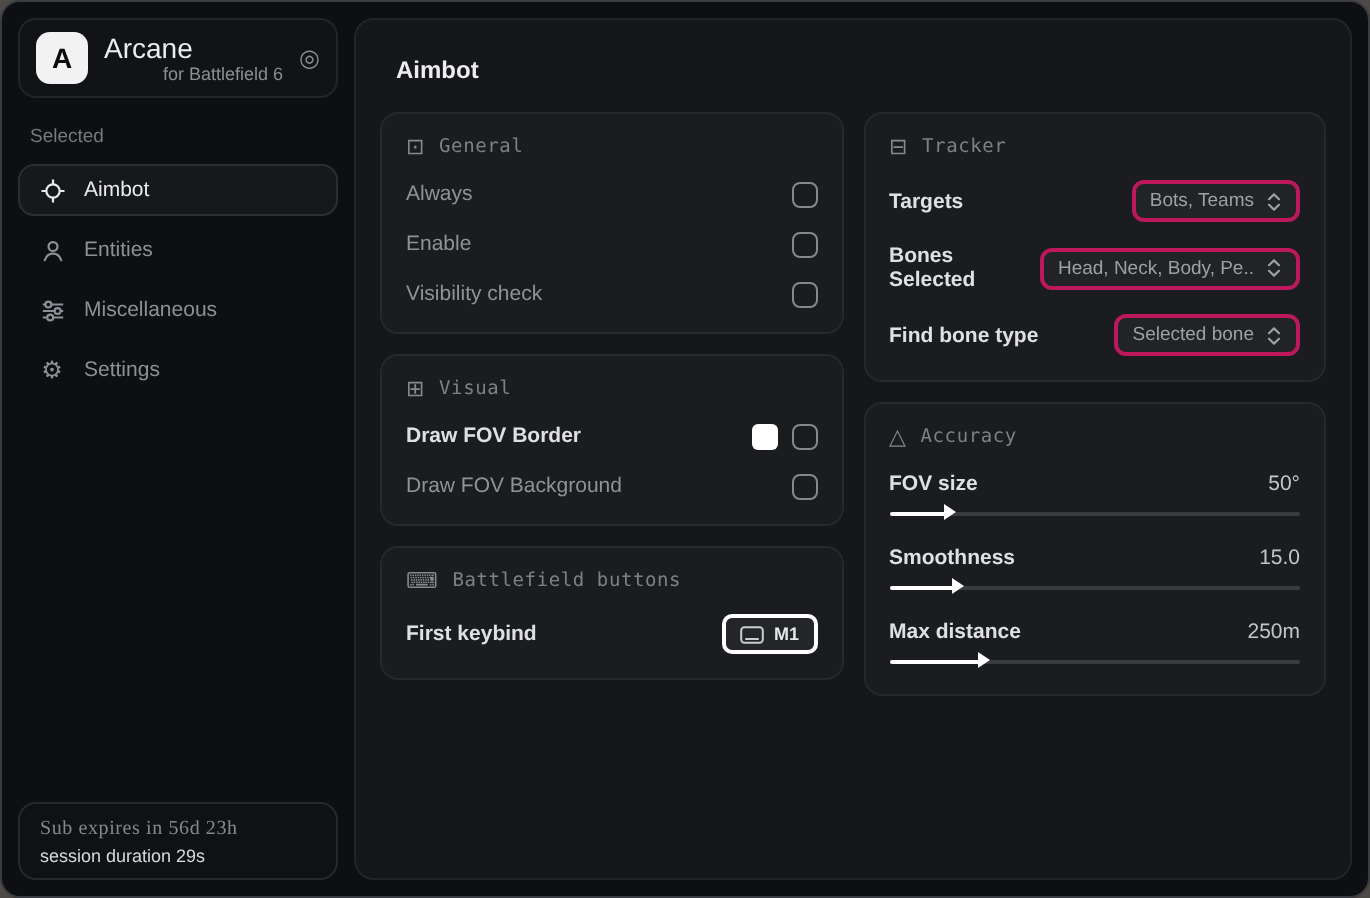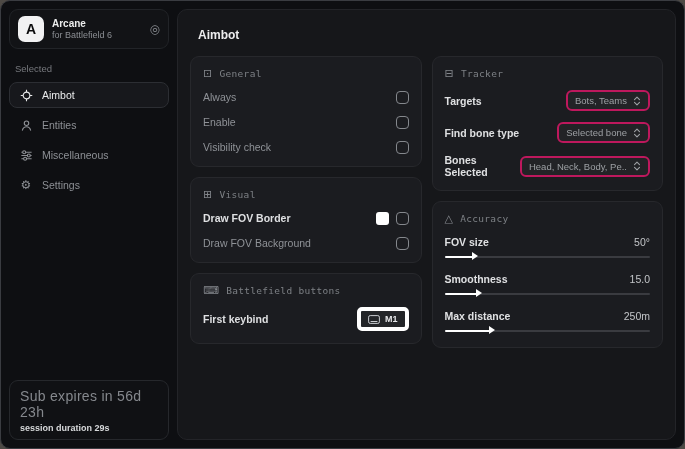--- a/index.html
+++ b/index.html
@@ -32,22 +32,22 @@
     height: 40px;
   }
   .logo {
     width: 26px; height: 26px; border-radius: 7px;
     background: #f2f2f3; color: #0b0b0c;
     font-weight: bold; font-size: 14px;
     display: flex; align-items: center; justify-content: center;
     flex: 0 0 auto;
   }
   .app-titles { flex: 1; line-height: 1.15; }
-  .app-name { color: #eceded; font-size: 10px; font-weight: bold; }
-  .app-sub  { color: #8b8e93; font-size: 9px; }
+  .app-name { color: #eceded; font-size: 14px; font-weight: normal; }
+  .app-sub  { color: #8b8e93; font-size: 9px; text-align: right; }
   .target-glyph { color: #8b8e93; font-size: 12px; font-family: "DejaVu Sans", sans-serif; }
 
   .category-label {
     color: #77797e; font-size: 9.5px;
     margin: 14px 0 8px 6px;
   }
   .nav { display: flex; flex-direction: column; gap: 4px; }
   .nav-item {
     display: flex; align-items: center; gap: 9px;
     height: 26px; padding: 0 9px;
@@ -64,25 +64,25 @@
   .gear-glyph { font-family: "DejaVu Sans", sans-serif; font-size: 12px; line-height: 1; }
 
   .footer-card {
     position: absolute; left: 8px; right: 8px; bottom: 8px;
     border: 1px solid #26282c;
     border-radius: 9px;
     background: #101114;
     padding: 7px 10px 6px 10px;
   }
   .footer-expiry {
-    font-family: Liberation Sans, sans-serif;
-    color: #85888d; font-size: 14px; letter-spacing: 0.3px;
+    font-family: Liberation Serif, serif;
+    color: #85888d; font-size: 10px; letter-spacing: 0.3px;
   }
   .footer-session {
-    color: #d7d9db; font-size: 9px; font-weight: bold; margin-top: 3px;
+    color: #d7d9db; font-size: 9px; font-weight: normal; margin-top: 3px;
   }
 
   
   .panel {
     position: absolute; left: 176px; top: 8px; right: 8px; bottom: 8px;
     background: #16171a;
     border: 1px solid #232428;
     border-radius: 10px;
     padding: 12px 11px 10px 11px;
     overflow: hidden;
@@ -116,21 +116,21 @@
     border: 1.5px solid #85888d;
     border-radius: 4px;
     background: transparent;
   }
   .row-controls { display: flex; align-items: center; gap: 7px; }
   .swatch { width: 13px; height: 13px; border-radius: 3px; }
 
   .pill {
     display: flex; align-items: center; gap: 5px;
     background: #232528;
-    border: 4px solid #ffffff;
+    border: 2px solid #ffffff;
     border-radius: 5px;
     padding: 3px 7px;
     color: #e6e7e9; font-size: 9px; font-weight: bold;
   }
   .select-pill {
     display: flex; align-items: center; gap: 6px;
     background: #222326;
     border: 2px solid #be185d;
     border-radius: 6px;
     padding: 3px 7px;
@@ -294,37 +294,37 @@
           <div class="row">
             <span class="lbl-bright">Targets</span>
             <span class="select-pill">
               <span class="sp-text">Bots, Teams</span>
               <svg width="8" height="10" viewBox="0 0 8 10" fill="none">
                 <path d="M1.5 3.6 4 1.2 6.5 3.6M1.5 6.4 4 8.8 6.5 6.4" stroke="#9da0a4" stroke-width="1.1" stroke-linecap="round" stroke-linejoin="round"></path>
               </svg>
             </span>
           </div>
           <div class="row">
+            <span class="lbl-bright">Bones Selected</span>
+            <span class="select-pill">
+              <span class="sp-text">Head, Neck, Body, Pe..</span>
+              <svg width="8" height="10" viewBox="0 0 8 10" fill="none">
+                <path d="M1.5 3.6 4 1.2 6.5 3.6M1.5 6.4 4 8.8 6.5 6.4" stroke="#9da0a4" stroke-width="1.1" stroke-linecap="round" stroke-linejoin="round"></path>
+              </svg>
+            </span>
+          </div>
+          <div class="row">
             <span class="lbl-bright">Find bone type</span>
             <span class="select-pill">
               <span class="sp-text">Selected bone</span>
               <svg width="8" height="10" viewBox="0 0 8 10" fill="none">
                 <path d="M1.5 3.6 4 1.2 6.5 3.6M1.5 6.4 4 8.8 6.5 6.4" stroke="#9da0a4" stroke-width="1.1" stroke-linecap="round" stroke-linejoin="round"></path>
               </svg>
             </span>
           </div>
-          <div class="row">
-            <span class="lbl-bright">Bones Selected</span>
-            <span class="select-pill">
-              <span class="sp-text">Head, Neck, Body, Pe..</span>
-              <svg width="8" height="10" viewBox="0 0 8 10" fill="none">
-                <path d="M1.5 3.6 4 1.2 6.5 3.6M1.5 6.4 4 8.8 6.5 6.4" stroke="#9da0a4" stroke-width="1.1" stroke-linecap="round" stroke-linejoin="round"></path>
-              </svg>
-            </span>
-          </div>
         </section>
 
         <section class="card">
           <div class="card-header">
             <span class="hglyph">△</span>
             <span>Accuracy</span>
           </div>
 
           <div class="acc-row">
             <div class="acc-top">

